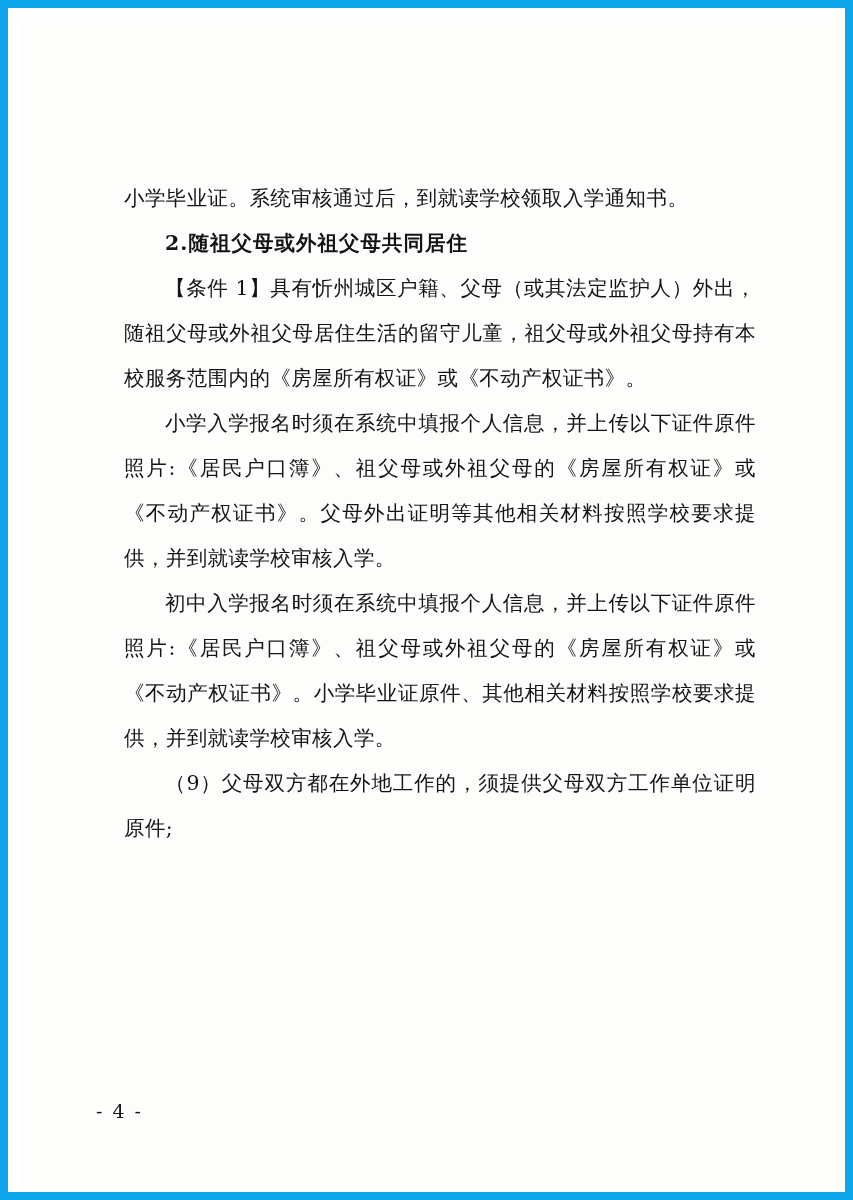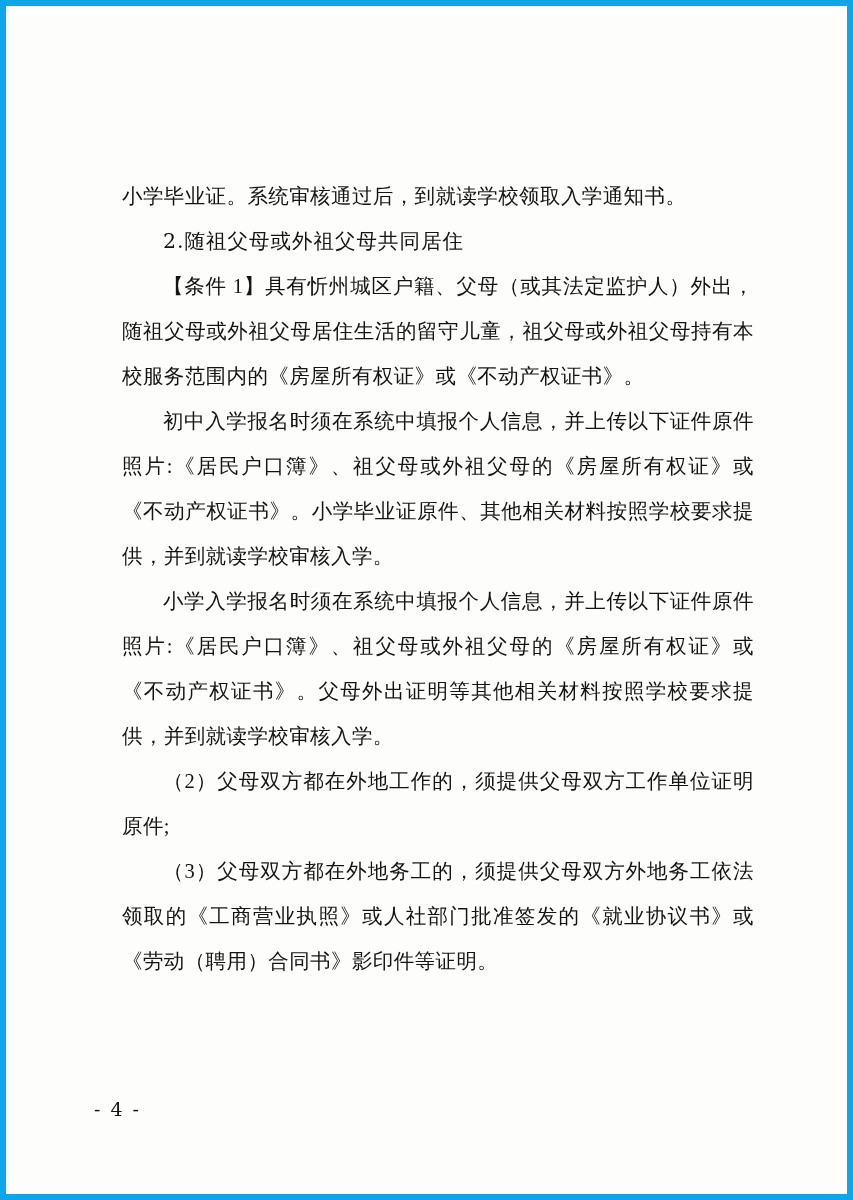--- a/index.html
+++ b/index.html
@@ -7,21 +7,21 @@
     padding: 0;
     background: #1a1a1a;
   }
   .page {
     position: relative;
     width: 853px;
     height: 1200px;
     background: #ffffff;
     overflow: hidden;
     box-sizing: border-box;
-    border: 6px solid #0ea5e9;
+    border: 8px solid #0ea5e9;
   }
   .paper {
     position: absolute;
     left: 10px;
     top: 10px;
     width: 833px;
     height: 1180px;
     background: #fdfdfb;
     box-sizing: border-box;
   }
@@ -37,26 +37,25 @@
     letter-spacing: 0.4px;
     text-align: justify;
     text-justify: inter-character;
   }
   .para {
     margin: 0;
     text-indent: 0;
   }
   .para.indent {
     text-indent: 2em;
-    font-family: Liberation Serif, serif;
   }
   .heading {
     margin: 0;
     text-indent: 2em;
-    font-weight: normal;
+    font-weight: bold;
     letter-spacing: 1px;
   }
   .footer {
     position: absolute;
     left: 78px;
     top: 1082px;
     width: 700px;
     font-family: "DejaVu Serif", "Liberation Serif", serif;
     font-size: 19px;
     color: #141414;
@@ -65,20 +64,19 @@
 </style>
 </head>
 <body>
 
 <div class="page">
   <div class="paper">
     <div class="content">
       <p class="para">小学毕业证。系统审核通过后，到就读学校领取入学通知书。</p>
       <p class="heading">2.随祖父母或外祖父母共同居住</p>
       <p class="para indent">【条件 1】具有忻州城区户籍、父母（或其法定监护人）外出，随祖父母或外祖父母居住生活的留守儿童，祖父母或外祖父母持有本校服务范围内的《房屋所有权证》或《不动产权证书》。</p>
+      <p class="para indent">小学入学报名时须在系统中填报个人信息，并上传以下证件原件照片:《居民户口簿》、祖父母或外祖父母的《房屋所有权证》或《不动产权证书》。父母外出证明等其他相关材料按照学校要求提供，并到就读学校审核入学。</p>
       <p class="para indent">初中入学报名时须在系统中填报个人信息，并上传以下证件原件照片:《居民户口簿》、祖父母或外祖父母的《房屋所有权证》或《不动产权证书》。小学毕业证原件、其他相关材料按照学校要求提供，并到就读学校审核入学。</p>
-      <p class="para indent">小学入学报名时须在系统中填报个人信息，并上传以下证件原件照片:《居民户口簿》、祖父母或外祖父母的《房屋所有权证》或《不动产权证书》。父母外出证明等其他相关材料按照学校要求提供，并到就读学校审核入学。</p>
-      <p class="para indent">（2）父母双方都在外地工作的，须提供父母双方工作单位证明原件;</p>
-      <p class="para indent">（3）父母双方都在外地务工的，须提供父母双方外地务工依法领取的《工商营业执照》或人社部门批准签发的《就业协议书》或《劳动（聘用）合同书》影印件等证明。</p>
+      <p class="para indent">（9）父母双方都在外地工作的，须提供父母双方工作单位证明原件;</p>
     </div>
     <div class="footer">- 4 -</div>
   </div>
 </div>
 
 </body></html>

